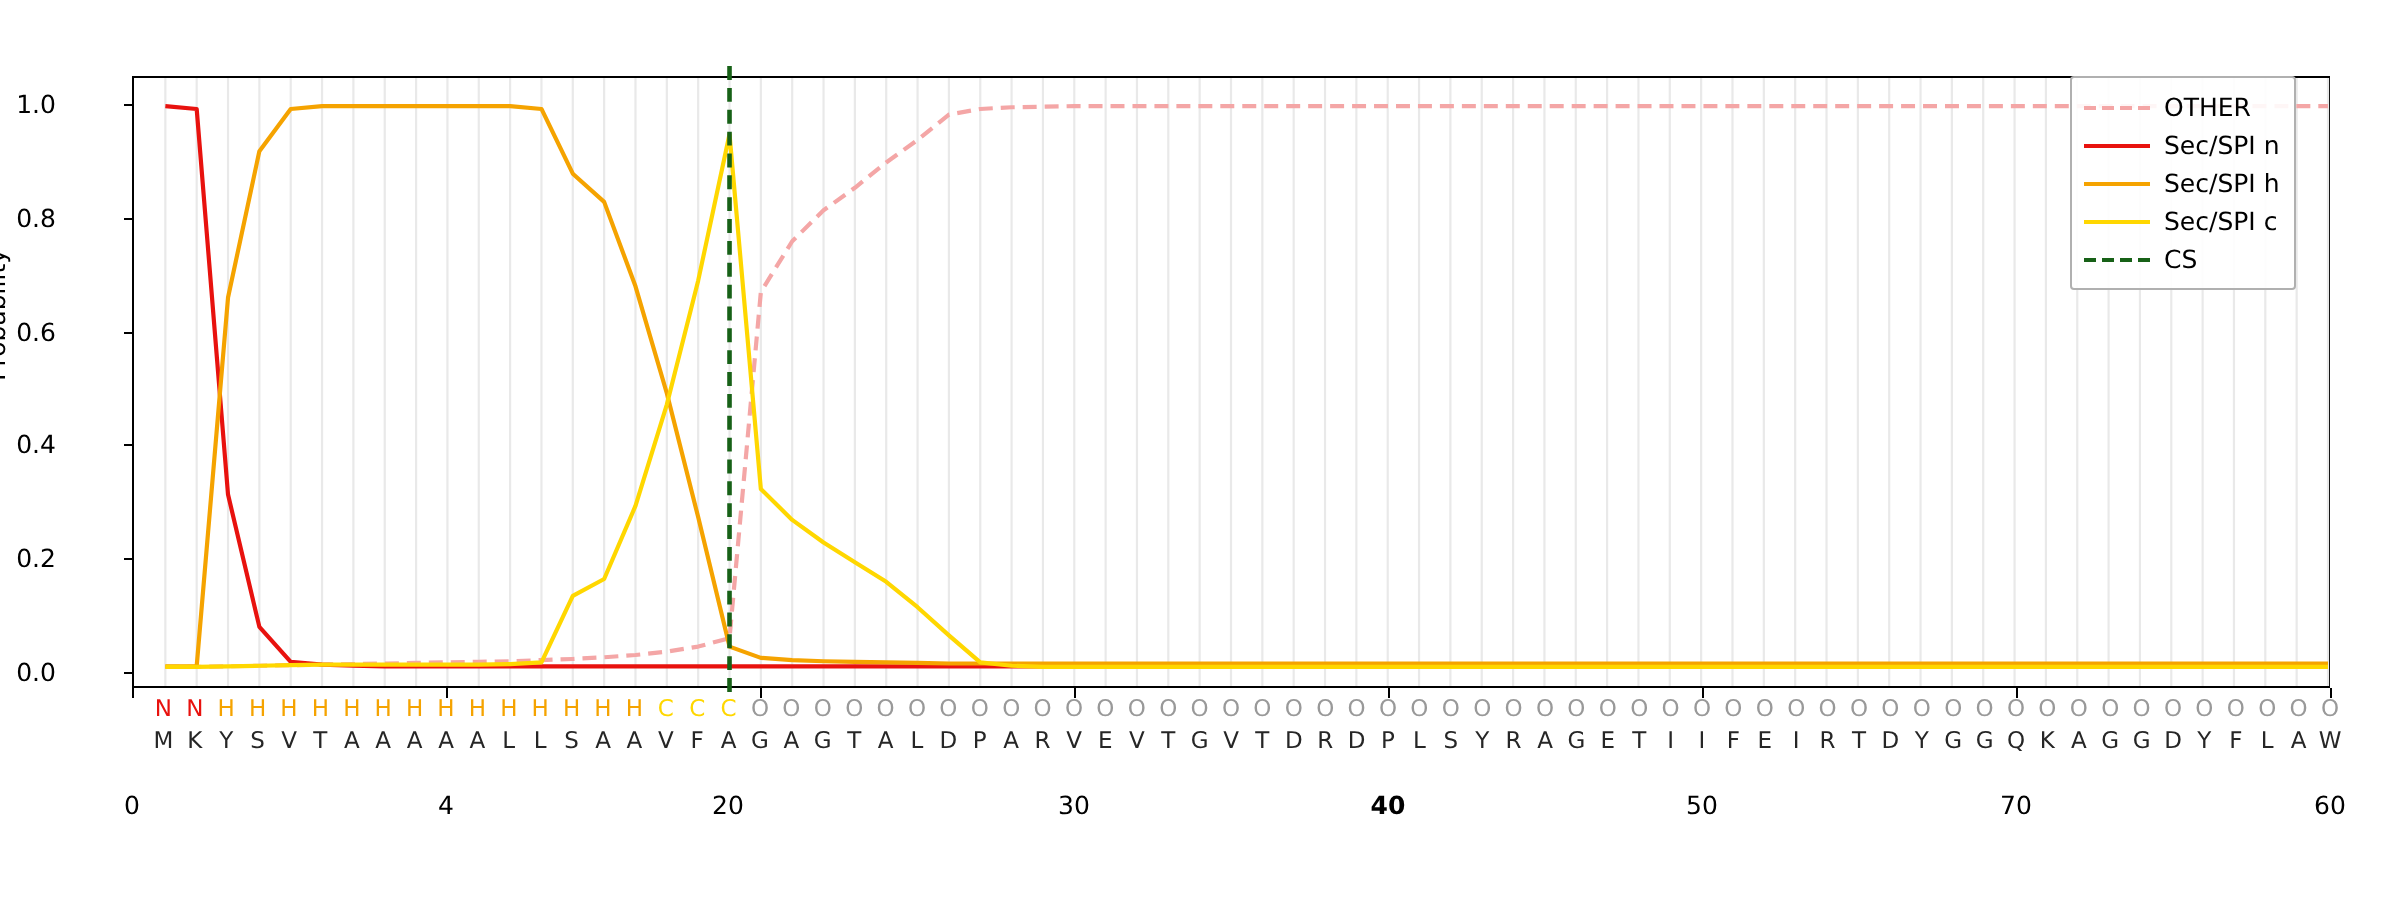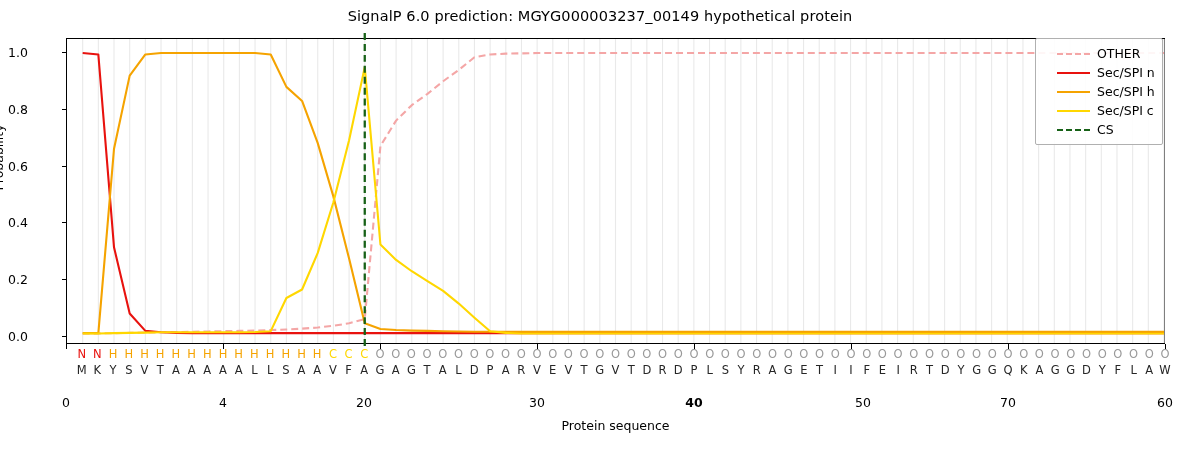--- a/index.html
+++ b/index.html
@@ -75,21 +75,21 @@
   }
   .res.region{font-weight:500;}
   .res.aa{color:#262626;}
 
   
   #legend{
     position:absolute;left:1035px;top:38px;
     background:rgba(255,255,255,0.9);
     border:0.9px solid #b0b0b0;
     border-radius:2px;
-    padding:5px 7px 5px 21px;
+    padding:5px 7px 5px 6px;
     box-sizing:border-box;
   }
   .legend-row{
     display:flex;align-items:center;height:19px;
   }
   .legend-swatch{
     width:33px;height:12px;margin-right:7px;
     position:relative;flex:none;
   }
   .legend-swatch i{
@@ -101,21 +101,20 @@
     border-top:2.1px dashed currentColor;
     height:0;
   }
   .legend-label{font-size:12.5px;color:#000;white-space:nowrap;}
 </style>
 </head>
 <body>
 
 <div id="figure">
 
-  <div id="chart-title">SignalP 6.0 prediction: MGYG000003237_00149 hypothetical protein</div>
 
   <div id="ylabel">Probability</div>
   <div id="ytick-labels">
       <div class="ytick-label" style="top: 335.5px;">0.0</div>
       <div class="ytick-label" style="top: 278.833px;">0.2</div>
       <div class="ytick-label" style="top: 222.167px;">0.4</div>
       <div class="ytick-label" style="top: 165.5px;">0.6</div>
       <div class="ytick-label" style="top: 108.833px;">0.8</div>
       <div class="ytick-label" style="top: 52.1667px;">1.0</div>
     </div>
@@ -206,28 +205,27 @@
       <div class="xtick-label" style="left: 66px;">0</div>
       <div class="xtick-mark" style="left: 66px;"></div>
       <div class="xtick-label" style="left: 223px;">4</div>
       <div class="xtick-mark" style="left: 223px;"></div>
       <div class="xtick-label" style="left: 364px;">20</div>
       <div class="xtick-mark" style="left: 380px;"></div>
       <div class="xtick-label" style="left: 537px;">30</div>
       <div class="xtick-mark" style="left: 537px;"></div>
       <div class="xtick-label" style="left: 694px; font-weight: bold;">40</div>
       <div class="xtick-mark" style="left: 694px;"></div>
-      <div class="xtick-label" style="left: 851px; margin-left: 12px;">50</div>
+      <div class="xtick-label" style="left: 851px;">50</div>
       <div class="xtick-mark" style="left: 851px;"></div>
       <div class="xtick-label" style="left: 1008px;">70</div>
       <div class="xtick-mark" style="left: 1008px;"></div>
       <div class="xtick-label" style="left: 1165px;">60</div>
       <div class="xtick-mark" style="left: 1165px;"></div>
     </div>
-  <div id="xlabel">Protein sequence</div>
 
   <div id="region-row">
       <span class="res region" style="left: 15.7px; color: rgb(232, 18, 14);">N</span>
       <span class="res region" style="left: 31.4px; color: rgb(232, 18, 14);">N</span>
       <span class="res region" style="left: 47.1px; color: rgb(245, 163, 0);">H</span>
       <span class="res region" style="left: 62.8px; color: rgb(245, 163, 0);">H</span>
       <span class="res region" style="left: 78.5px; color: rgb(245, 163, 0);">H</span>
       <span class="res region" style="left: 94.2px; color: rgb(245, 163, 0);">H</span>
       <span class="res region" style="left: 109.9px; color: rgb(245, 163, 0);">H</span>
       <span class="res region" style="left: 125.6px; color: rgb(245, 163, 0);">H</span>

